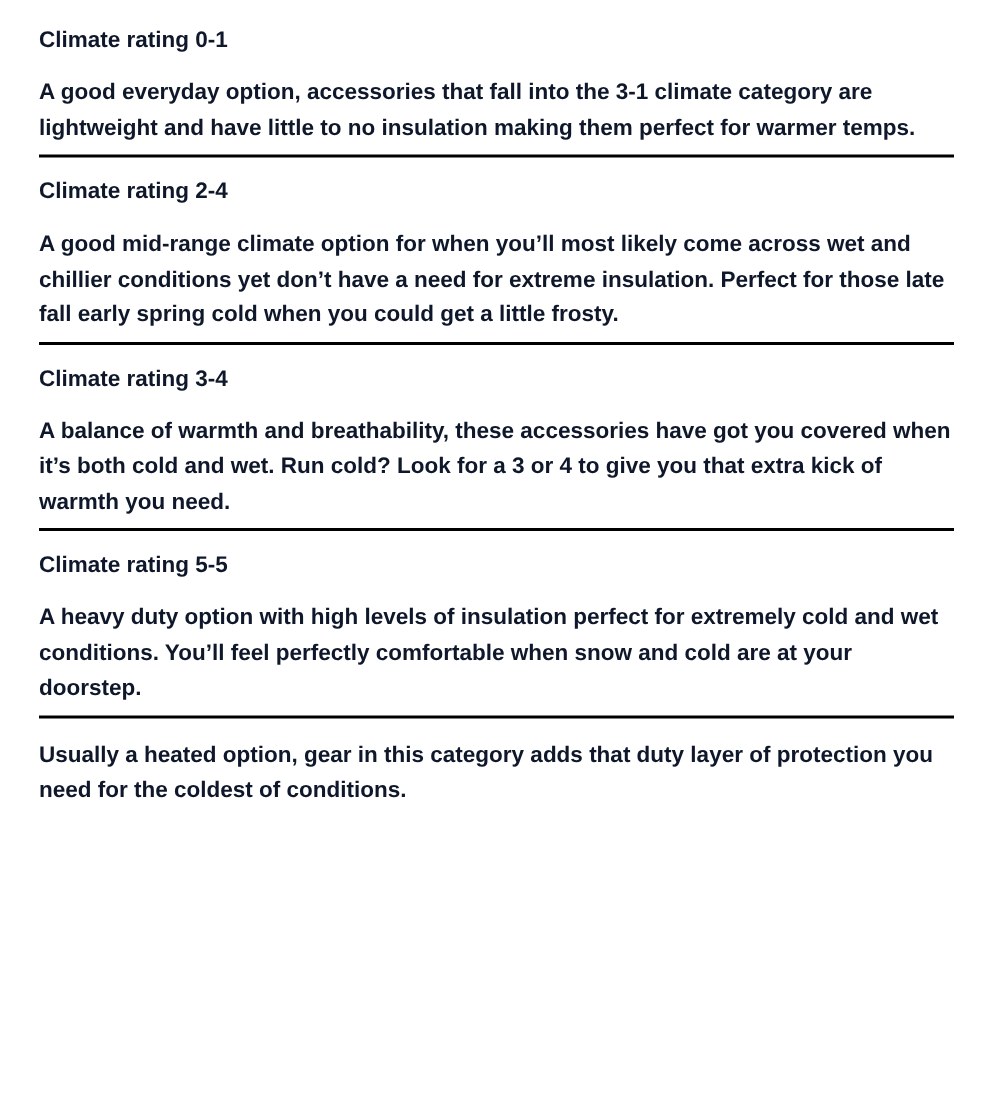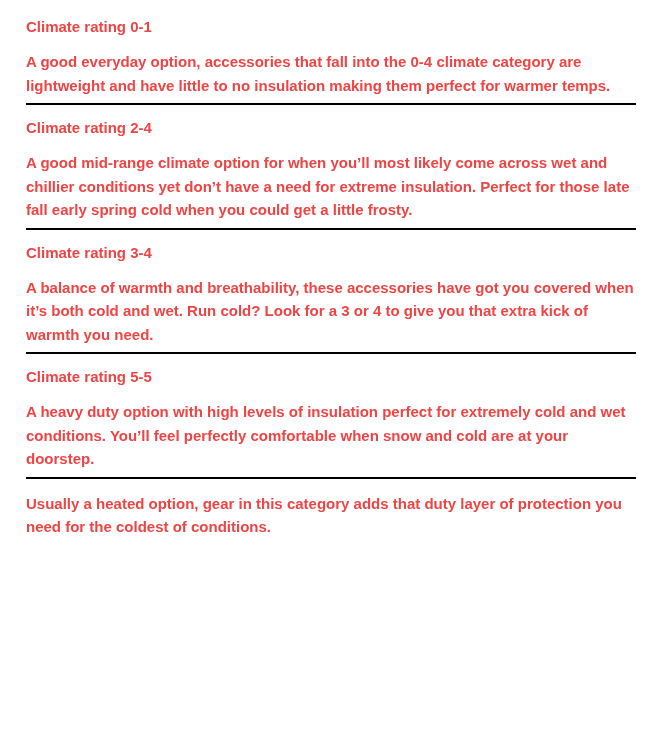--- a/index.html
+++ b/index.html
@@ -9,21 +9,21 @@
     background: #ffffff;
     overflow: hidden;
   }
   .doc {
     box-sizing: border-box;
     width: 664px;
     height: 709px;
     padding: 17px 28px 20px 26px;
     font-family: "Liberation Sans", sans-serif;
     font-weight: 700;
-    color: #ef4444;
+    color: #0f172a;
   }
   .section { margin: 0; }
   .heading {
     font-size: 15px;
     line-height: 19px;
     margin: 0 0 14px 0;
   }
   .body-text {
     font-size: 15px;
     line-height: 23.5px;
@@ -38,21 +38,21 @@
     width: 100%;
   }
 </style>
 </head>
 <body>
 
 <div class="doc">
 
   <section class="section">
     <h2 class="heading">Climate rating 0-1</h2>
-    <p class="body-text">A good everyday option, accessories that fall into the 0-4 climate category are lightweight and have little to no insulation making them perfect for warmer temps.</p>
+    <p class="body-text">A good everyday option, accessories that fall into the 3-1 climate category are lightweight and have little to no insulation making them perfect for warmer temps.</p>
     <hr class="divider">
   </section>
 
 
   <section class="section">
     <h2 class="heading">Climate rating 2-4</h2>
     <p class="body-text">A good mid-range climate option for when you’ll most likely come across wet and chillier conditions yet don’t have a need for extreme insulation. Perfect for those late fall early spring cold when you could get a little frosty.</p>
     <hr class="divider">
   </section>
 

